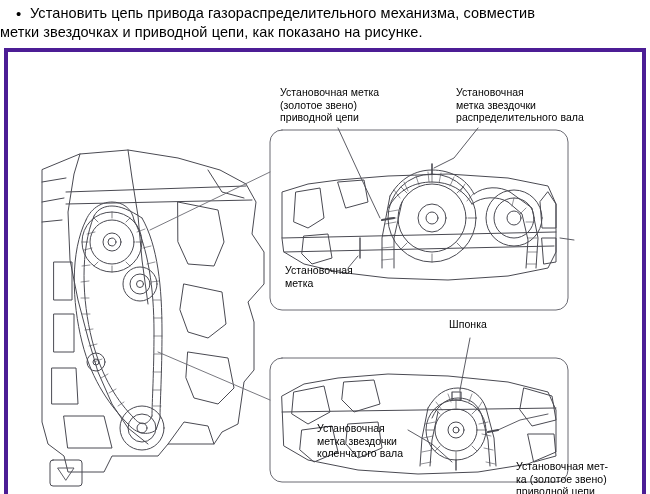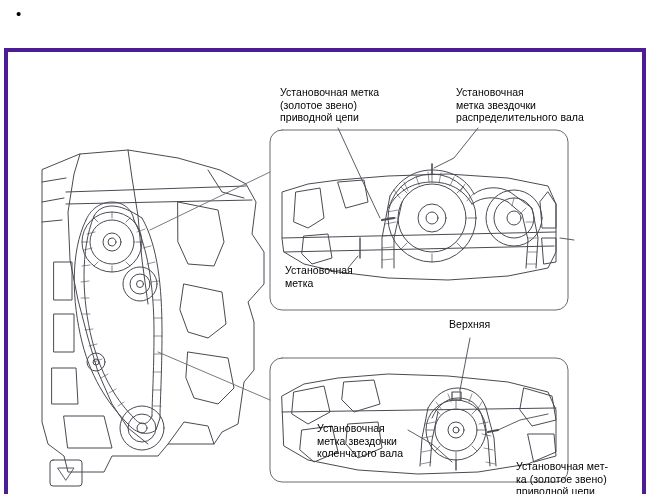--- a/index.html
+++ b/index.html
@@ -72,21 +72,23 @@
     white-space: pre-line;
     letter-spacing: 0.05px;
   }
 </style>
 </head>
 <body>
 
 <div id="caption">
   <div class="cap-line first">
     <span class="cap-bullet">•</span>
+    <span>Установить цепь привода газораспределительного механизма, совместив</span>
   </div>
+  <div class="cap-line second">метки звездочках и приводной цепи, как показано на рисунке.</div>
 </div>
 
 <div id="figure">
 
   <svg width="640" height="440" viewBox="0 0 640 440">
     <g stroke="#4a4a52" fill="none" stroke-width="1" stroke-linejoin="round" stroke-linecap="round">
 
       <g>
 
         <path d="M34 118 L34 370 L40 392 L56 404 L60 420 L96 420 L104 404 L150 404 L160 392
@@ -270,21 +272,21 @@
   </svg>
 
   <div class="lbl" style="left:272px; top:34px;">Установочная метка
 (золотое звено)
 приводной цепи</div>
   <div class="lbl" style="left:448px; top:34px;">Установочная
 метка звездочки
 распределительного вала</div>
   <div class="lbl" style="left:277px; top:212px;">Установочная
 метка</div>
-  <div class="lbl" style="left:441px; top:266px;">Верхняя</div>
+  <div class="lbl" style="left:441px; top:266px;">Шпонка</div>
   <div class="lbl" style="left:309px; top:370px;">Установочная
 метка звездочки
 коленчатого вала</div>
   <div class="lbl" style="left:508px; top:370px;margin-top:38px;">Установочная мет-
 ка (золотое звено)
 приводной цепи</div>
 
 </div>
 
 </body></html>

